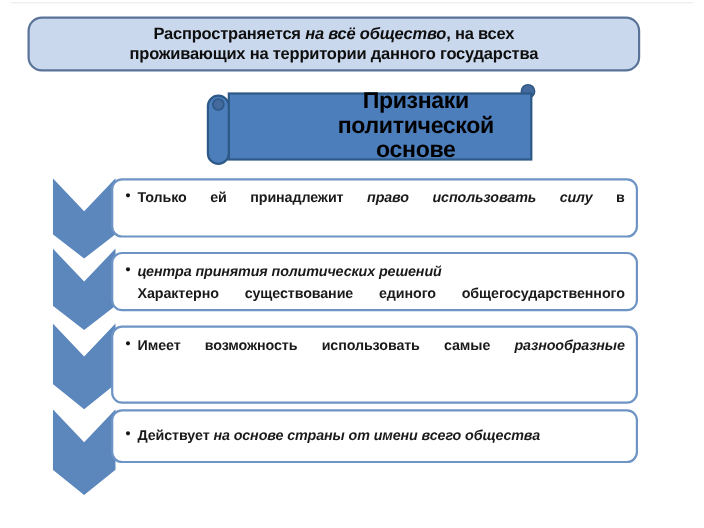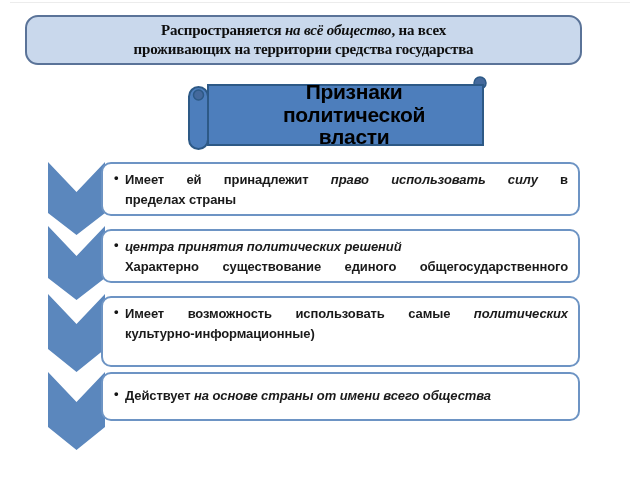--- a/index.html
+++ b/index.html
@@ -8,28 +8,28 @@
     font-family:"Liberation Sans","DejaVu Sans",sans-serif;font-weight:bold;color:#141414;
   }
   .top-edge-line{position:absolute;left:10px;top:2px;width:620px;height:1px;background:#ececec;}
 
   
   .top-box{
     position:absolute;left:25px;top:15px;width:553px;height:42px;
     background:var(--topbox_fill);border:2.5px solid var(--topbox_border);
     border-radius:13px;padding-top:4px;
   }
-  .top-box .tline{text-align:center;font-size:15px;line-height:19px;color:#0e0e0e;letter-spacing:-0.2px;font-family:Liberation Serif, serif;}
+  .top-box .tline{text-align:center;font-size:15px;line-height:19px;color:#0e0e0e;letter-spacing:-0.2px;}
 
   
   .scroll-svg{position:absolute;left:186px;top:74px;}
   .scroll-body{fill:var(--scroll_fill);stroke:var(--scroll_stroke);stroke-width:2;}
   .scroll-dark{fill:var(--scroll_dark);stroke:var(--scroll_stroke);stroke-width:1.5;}
   .title-text{
-    position:absolute;left:196px;top:81px;width:276px;padding-left:20px;
+    position:absolute;left:220px;top:81px;width:276px;padding-left:20px;
   }
   .title-text .tline{text-align:center;font-size:21px;line-height:22.5px;color:#000;letter-spacing:-0.3px;}
 
   
   .chevron-svg{position:absolute;left:48px;top:160px;}
   .chev{fill:var(--chevron_fill);}
 
   
   .fbox{
     position:absolute;left:101px;width:475px;
@@ -50,66 +50,64 @@
 </head>
 <body>
 
 <div class="slide">
 
   <div class="top-edge-line"></div>
 
   <div class="top-box">
     <div>
         <div class="tline"><span>Распространяется </span><i>на всё общество</i><span>, на всех</span></div>
-        <div class="tline"><span>проживающих на территории  средства  государства</span></div>
+        <div class="tline"><span>проживающих на территории  данного  государства</span></div>
       </div>
   </div>
 
   <svg class="scroll-svg" width="306" height="80" viewBox="0 0 306 80">
     <circle class="scroll-dark" cx="294" cy="9" r="6"></circle>
     <rect class="scroll-body" x="22" y="11" width="275" height="60"></rect>
     <rect class="scroll-body" x="3" y="13" width="19" height="62" rx="9.5"></rect>
     <circle class="scroll-dark" cx="12.5" cy="21" r="5"></circle>
   </svg>
   <div class="title-text">
     <div>
         <div class="tline"><span>Признаки</span></div>
         <div class="tline"><span>политической</span></div>
-        <div class="tline"><span>власти</span></div>
+        <div class="tline"><span>основе</span></div>
       </div>
   </div>
 
   <svg class="chevron-svg" width="58" height="292" viewBox="0 0 58 292">
     <path class="chev" d="M0,2 L28.5,32 L57,2 L57,53 L28.5,75 L0,53 Z"></path>
     <path class="chev" d="M0,66 L28.5,96 L57,66 L57,118 L28.5,140 L0,118 Z"></path>
     <path class="chev" d="M0,134 L28.5,164 L57,134 L57,189 L28.5,212 L0,189 Z"></path>
     <path class="chev" d="M0,212 L28.5,242 L57,212 L57,267 L28.5,290 L0,267 Z"></path>
   </svg>
 
   <div class="fbox" id="fbox-1">
     <span class="bullet">•</span>
     <div class="lines">
-        <div class="tline just"><span>Имеет ей принадлежит </span><i>право использовать силу</i><span> в</span></div>
-        <div class="tline"><span>пределах страны</span></div>
+        <div class="tline just"><span>Только ей принадлежит </span><i>право использовать силу</i><span> в</span></div>
       </div>
   </div>
 
   <div class="fbox" id="fbox-2">
     <span class="bullet">•</span>
     <div class="lines">
         <div class="tline"><i>центра принятия политических решений</i></div>
         <div class="tline just"><span>Характерно существование единого общегосударственного</span></div>
       </div>
   </div>
 
   <div class="fbox" id="fbox-3">
     <span class="bullet">•</span>
     <div class="lines">
-        <div class="tline just"><span>Имеет возможность использовать самые </span><i>политических</i></div>
-        <div class="tline"><span>культурно-информационные)</span></div>
+        <div class="tline just"><span>Имеет возможность использовать самые </span><i>разнообразные</i></div>
       </div>
   </div>
 
   <div class="fbox" id="fbox-4">
     <span class="bullet">•</span>
     <div class="lines">
         <div class="tline"><span>Действует </span><i>на основе страны от имени всего общества</i></div>
       </div>
   </div>
 

